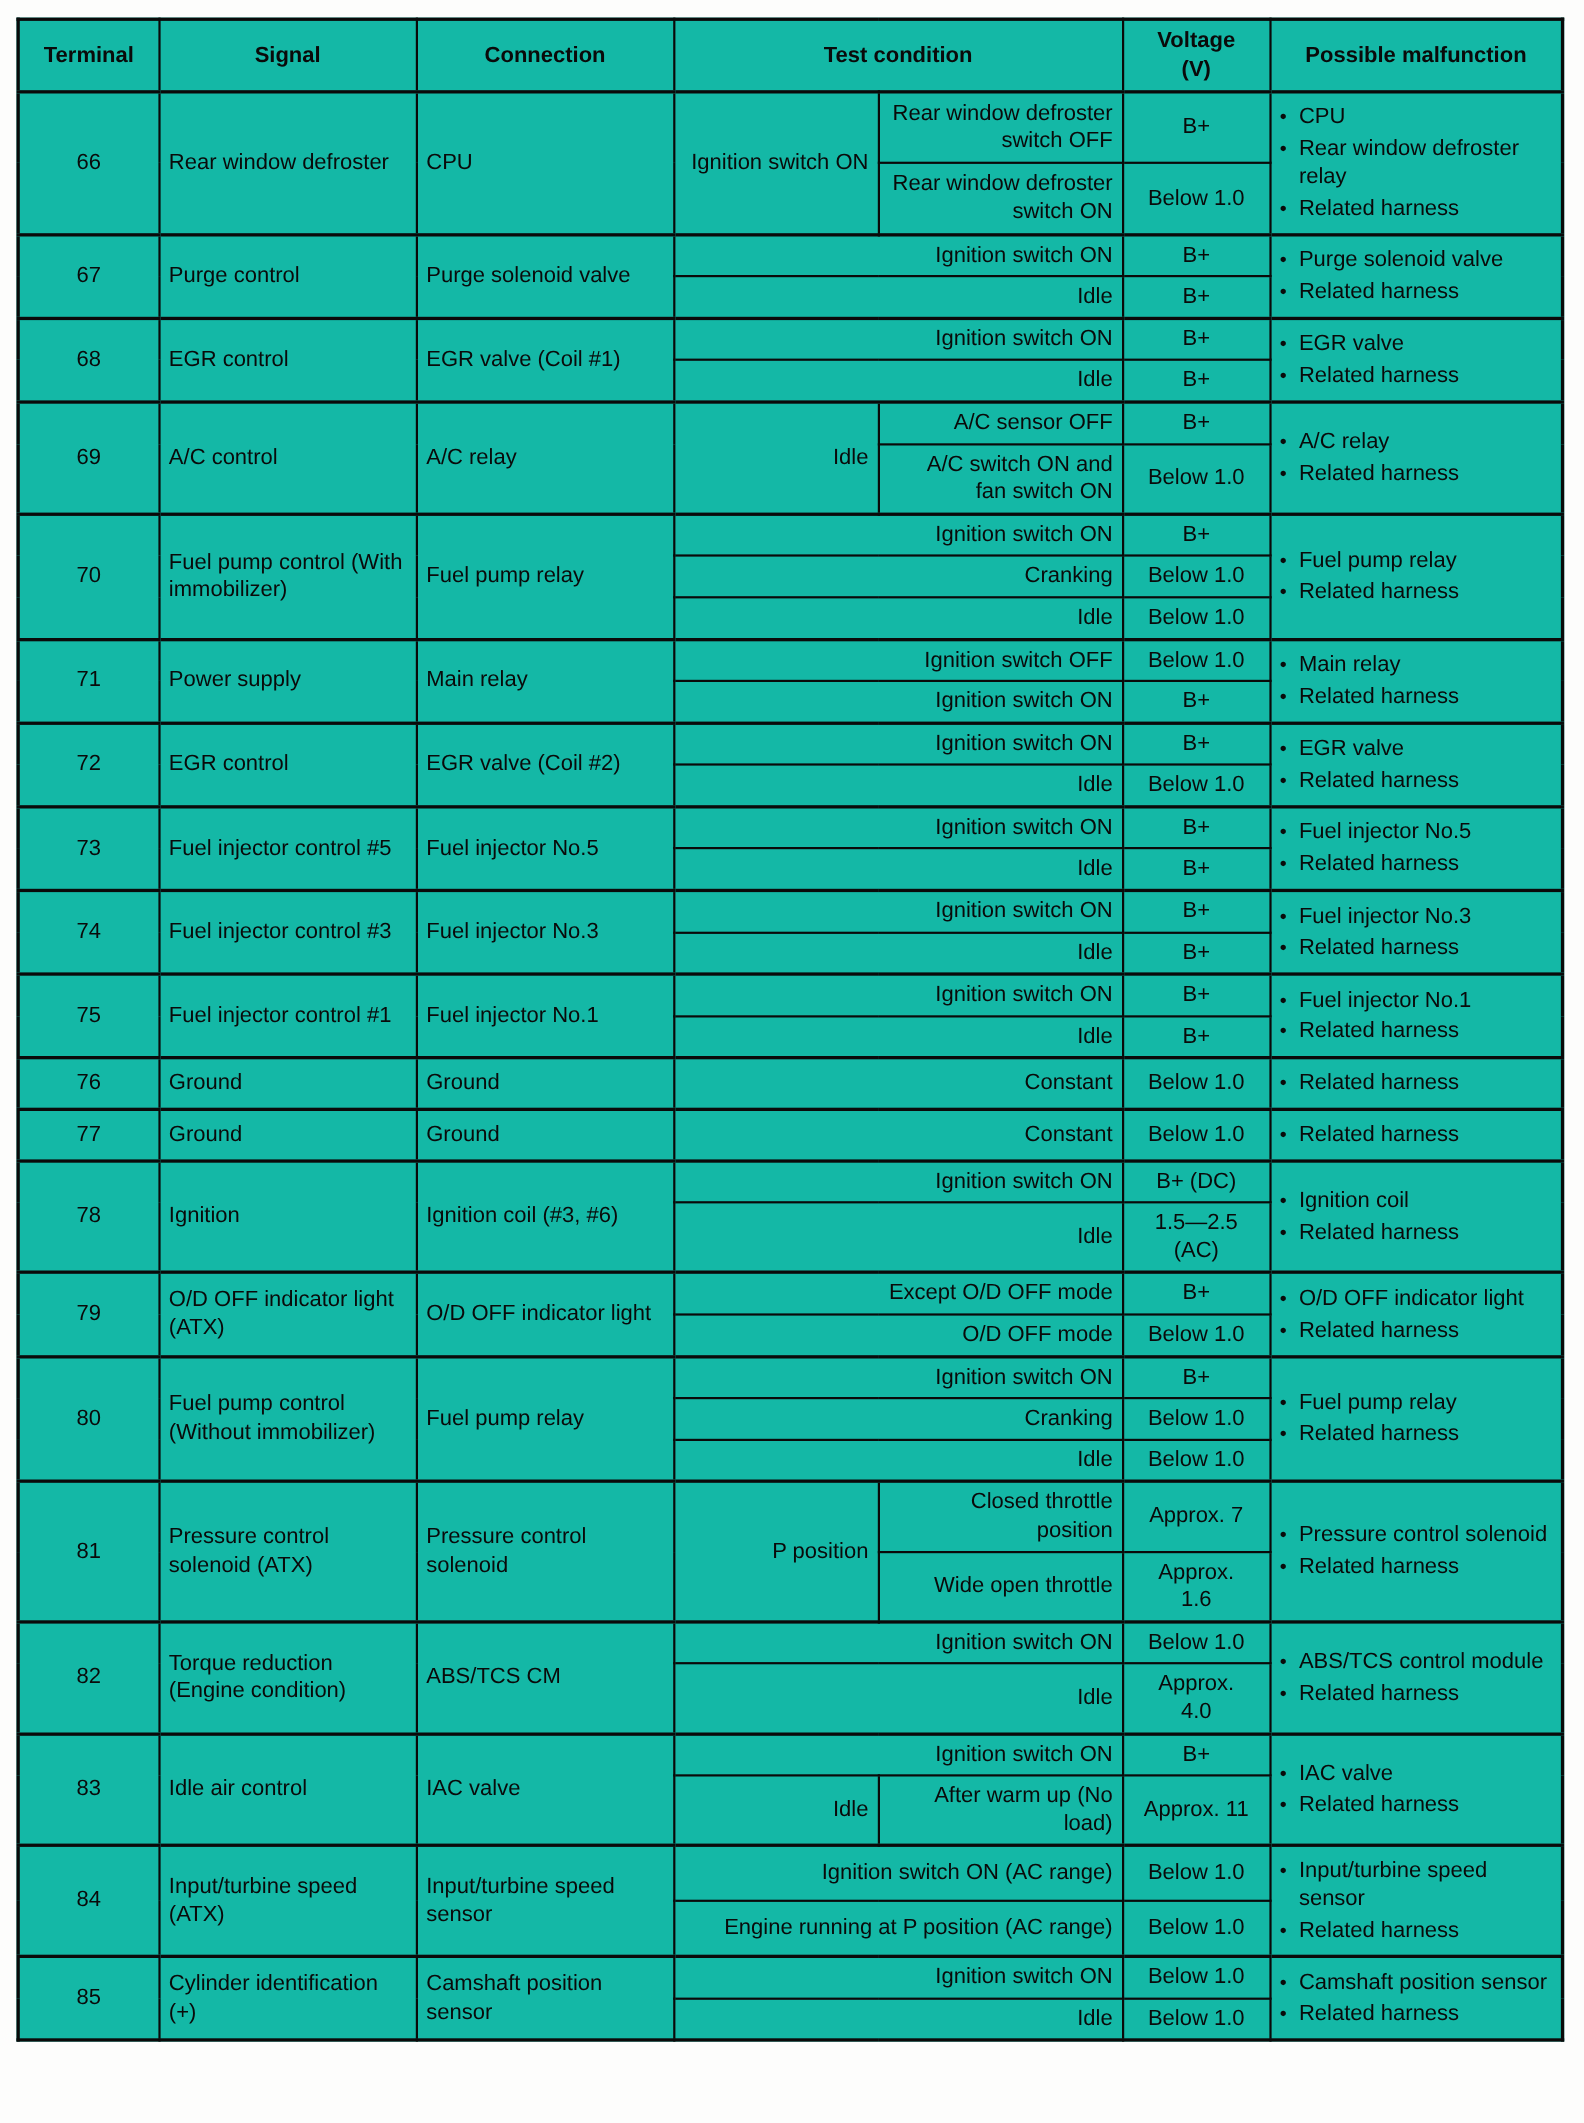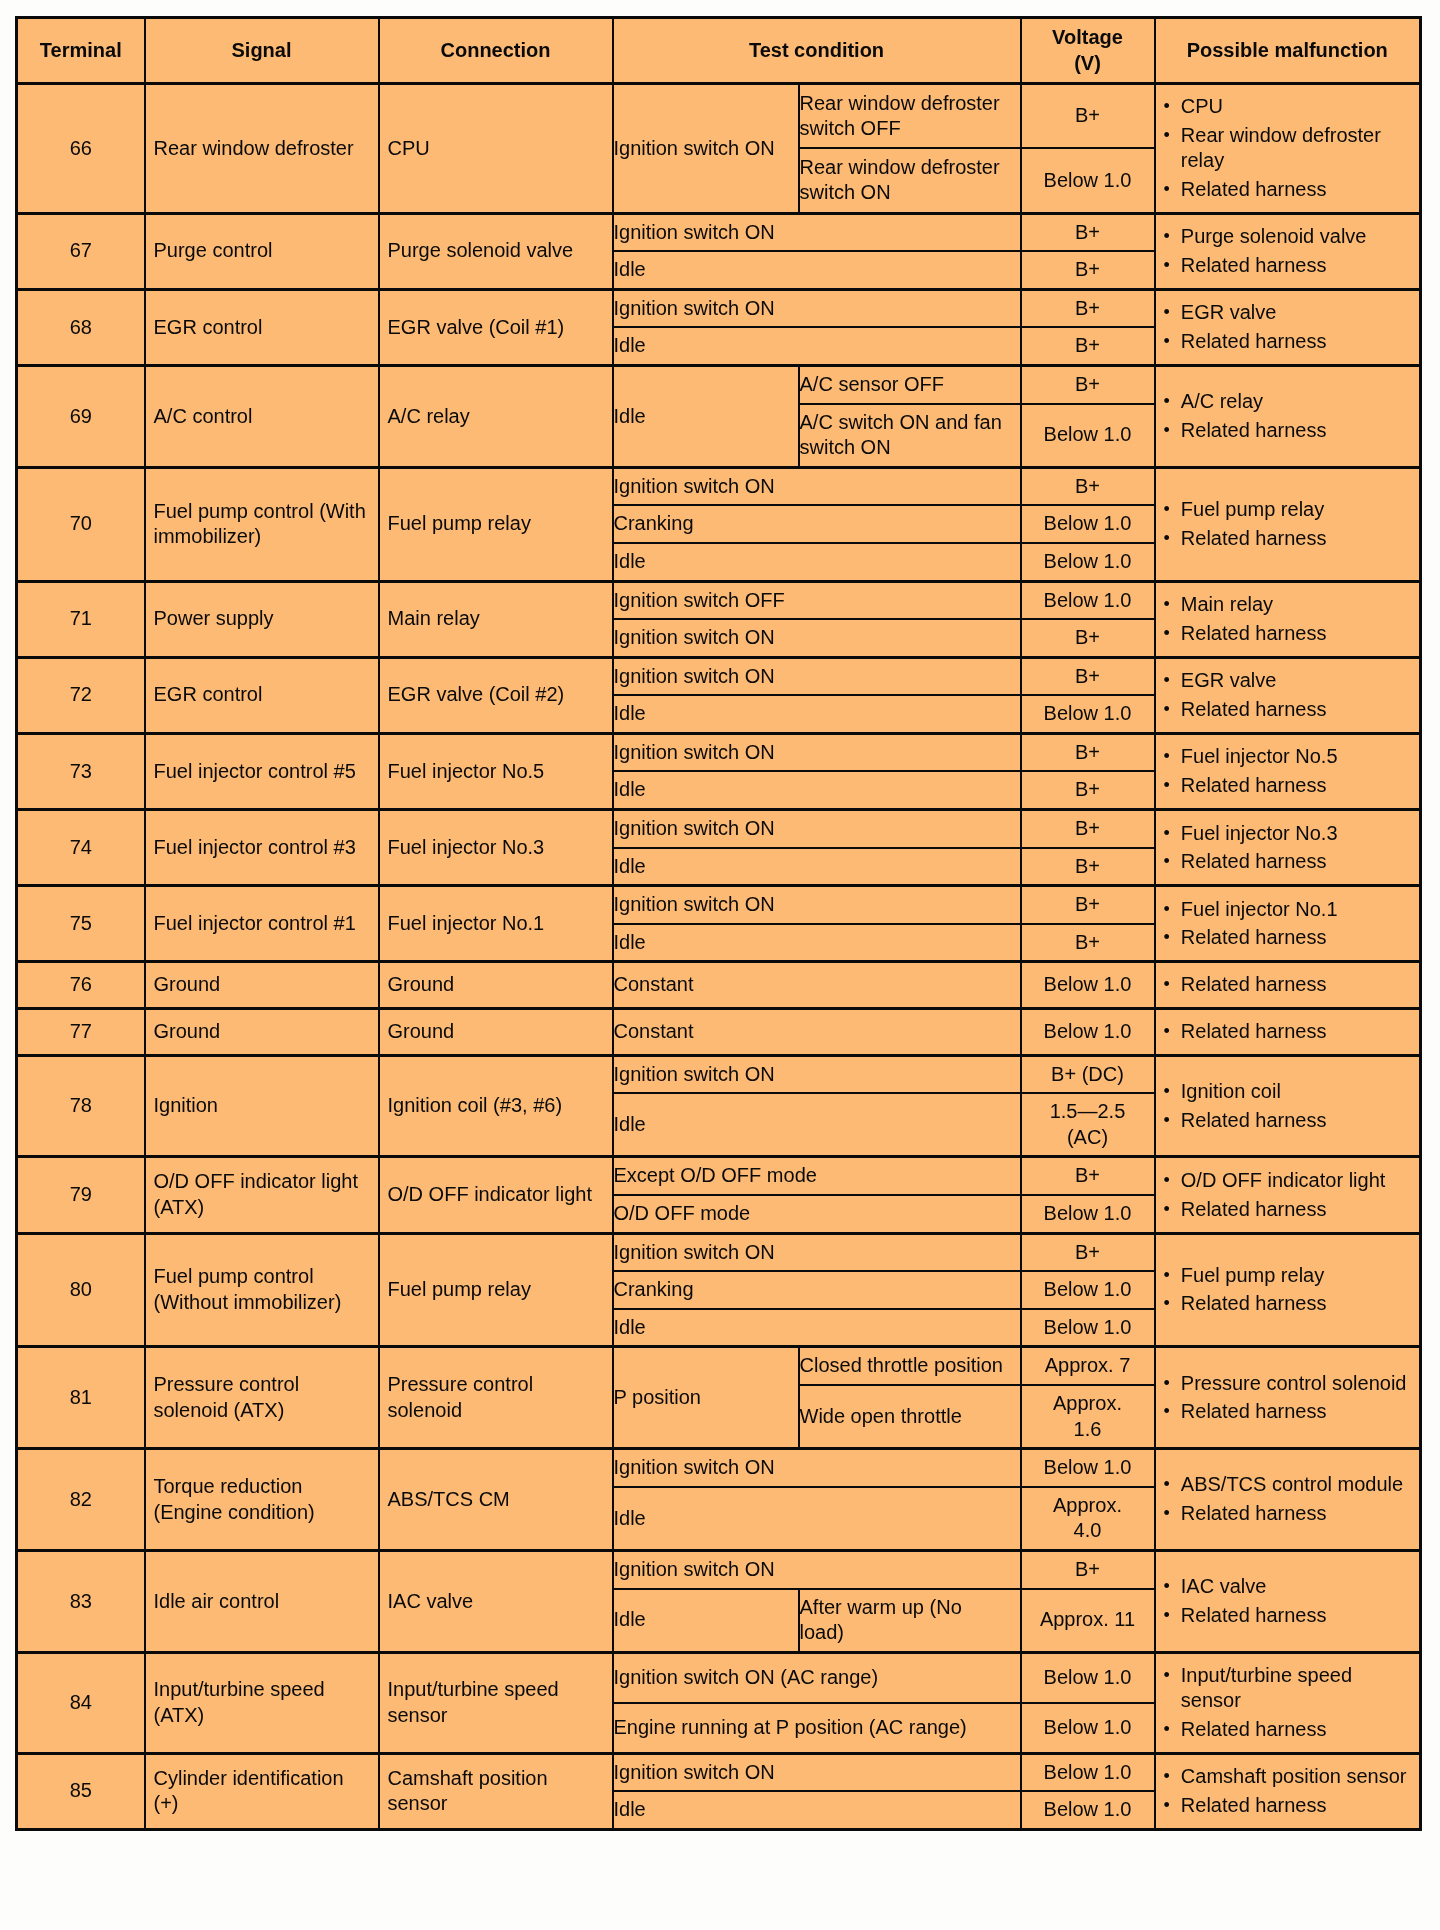--- a/index.html
+++ b/index.html
@@ -13,21 +13,21 @@
     width: 1440px;
     min-height: 1930px;
     background: #fdfdfc;
     padding: 16px 16px 20px 15px;
   }
   table.diag-table {
     border-collapse: collapse;
     table-layout: fixed;
     width: 1404px;
     border: 3px solid #0a0a0a;
-    background: #fdba74;
+    background: #14b8a6;
   }
   th, td {
     border: 2px solid #0a0a0a;
     padding: 5px 8px;
     font-size: 20px;
     line-height: 1.28;
     vertical-align: middle;
     overflow-wrap: break-word;
   }
   thead th {
@@ -35,21 +35,21 @@
     text-align: center;
     height: 52px;
     border-bottom: 3px solid #0a0a0a;
     padding: 6px 4px;
   }
   .hdr-voltage { white-space: pre-line; margin-left: 15px; }
   tr.group-start > td { border-top: 3px solid #0a0a0a; }
   .cell-terminal { text-align: center; }
   .cell-signal { text-align: left; margin-left: 20px; }
   .cell-connection { text-align: left; }
-  .cell-cond { text-align: left; padding-left: 0; }
+  .cell-cond { text-align: right; padding-left: 11px; }
   .cell-voltage {
     text-align: center;
     white-space: pre-line;
     height: 36px;
   }
   .cell-malfunction { padding: 6px 6px 6px 8px; vertical-align: middle; }
   .mal-item {
     display: flex;
     align-items: flex-start;
     gap: 11px;

